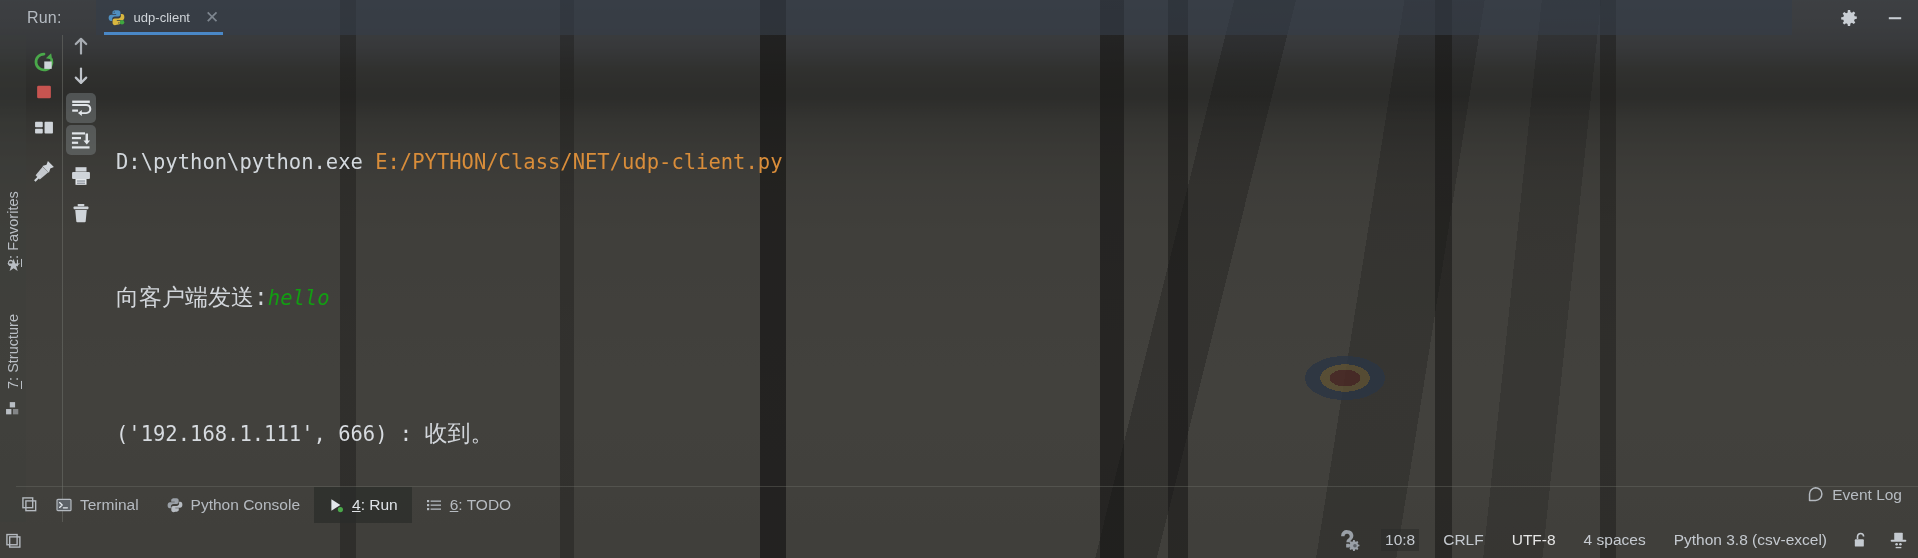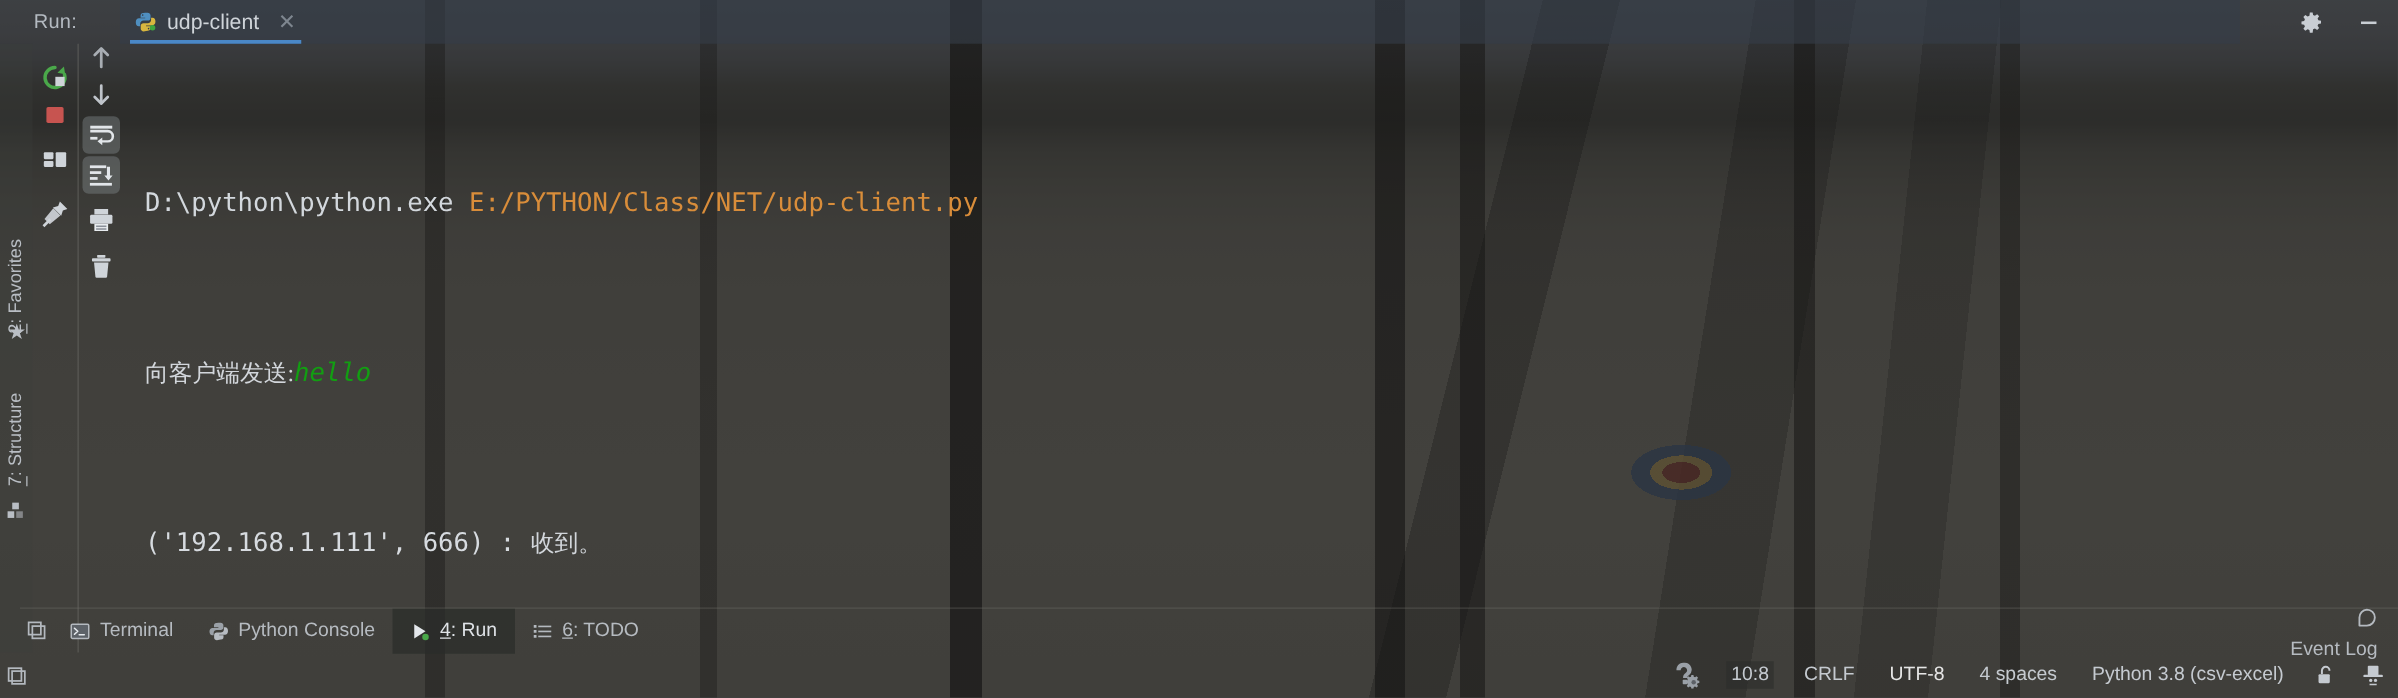--- a/index.html
+++ b/index.html
@@ -55,21 +55,21 @@
   #runbar-tint {
     position: absolute; left: 96px; top: 0; width: 1696px; height: 35px;
     background: rgba(54,62,72,.62);
   }
   .runlabel { position: relative; margin-left: 27px; color: #b4bac1; font-size: 16px; letter-spacing: .2px;}
   #runtab {
     position: relative; margin-left: 42px; height: 35px;
     display: flex; align-items: center; gap: 9px;
     padding: 0 4px;
   }
-  #runtab .tablabel { color: #cfd4d9; font-size: 17px; }
+  #runtab .tablabel { color: #cfd4d9; font-size: 13px; }
   #runtab .closeicon {
     color: #7e868f; font-size: 17px; margin-left: 6px; line-height: 1;
   }
   #runtab-underline {
     position: absolute; left: 0; bottom: 0; width: 100%; height: 3px;
     background: #4a88c7;
   }
   .pyicon { width: 17px; height: 17px; position: relative; display:inline-block;}
   #win-controls {
     position: absolute; right: 0; top: 0; height: 35px; display: flex; align-items: center;
@@ -127,43 +127,43 @@
     padding: 8px 0 0 12px;
     font-family: "DejaVu Sans Mono", "Liberation Mono", monospace;
     font-size: 20.5px;
     line-height: 34px;
     color: #d7dbe0;
     white-space: pre;
   }
   #console .line { height: 34px; }
   .cmd-white { color: #d3d8dd; }
   .cmd-sep   { color: #d98d3a; }
-  .cn        { color: #d2d6db; font-family: Liberation Serif, serif; font-size: 19px;}
+  .cn        { color: #d2d6db; font-family: Liberation Mono, monospace; font-size: 23px;}
   .green     { color: #129e12; font-style: italic; font-family: "DejaVu Sans Mono", monospace; }
 
   
   #bottombar {
     position: absolute; left: 16px; bottom: 36px; width: 1918px; height: 36px;
     display: flex; align-items: center;
     border-top: 1px solid rgba(110,112,106,.4);
   }
   #bottombar .corner {
     width: 26px; height: 36px; display:flex; align-items:center; justify-content:center;
   }
   .btab {
     display: flex; align-items: center; gap: 8px;
     height: 36px; padding: 0 14px;
     color: #b6bbc1; font-size: 15.5px; white-space: nowrap;
   }
   .btab.active { background: rgba(42,44,42,.72); color: #dfe3e7; }
   .btab u { text-decoration: underline; }
   #eventlog {
     position: absolute; right: 16px; bottom: 36px; height: 36px;
-    display: flex; align-items: flex-end; gap: 8px;
-    color: #b6bbc1; font-size: 15.5px; flex-direction: column;
+    display: flex; align-items: flex-start; gap: 8px;
+    color: #b6bbc1; font-size: 15.5px;
   }
 
   
   #statusbar {
     position: absolute; left: 0; bottom: 0; width: 1918px; height: 36px;
     display: flex; align-items: center;
   }
   #statusbar .sb-left { width: 26px; display:flex; align-items:center; justify-content:center;}
   #statusbar .sb-right {
     position: absolute; right: 10px; display: flex; align-items: center; gap: 20px;

